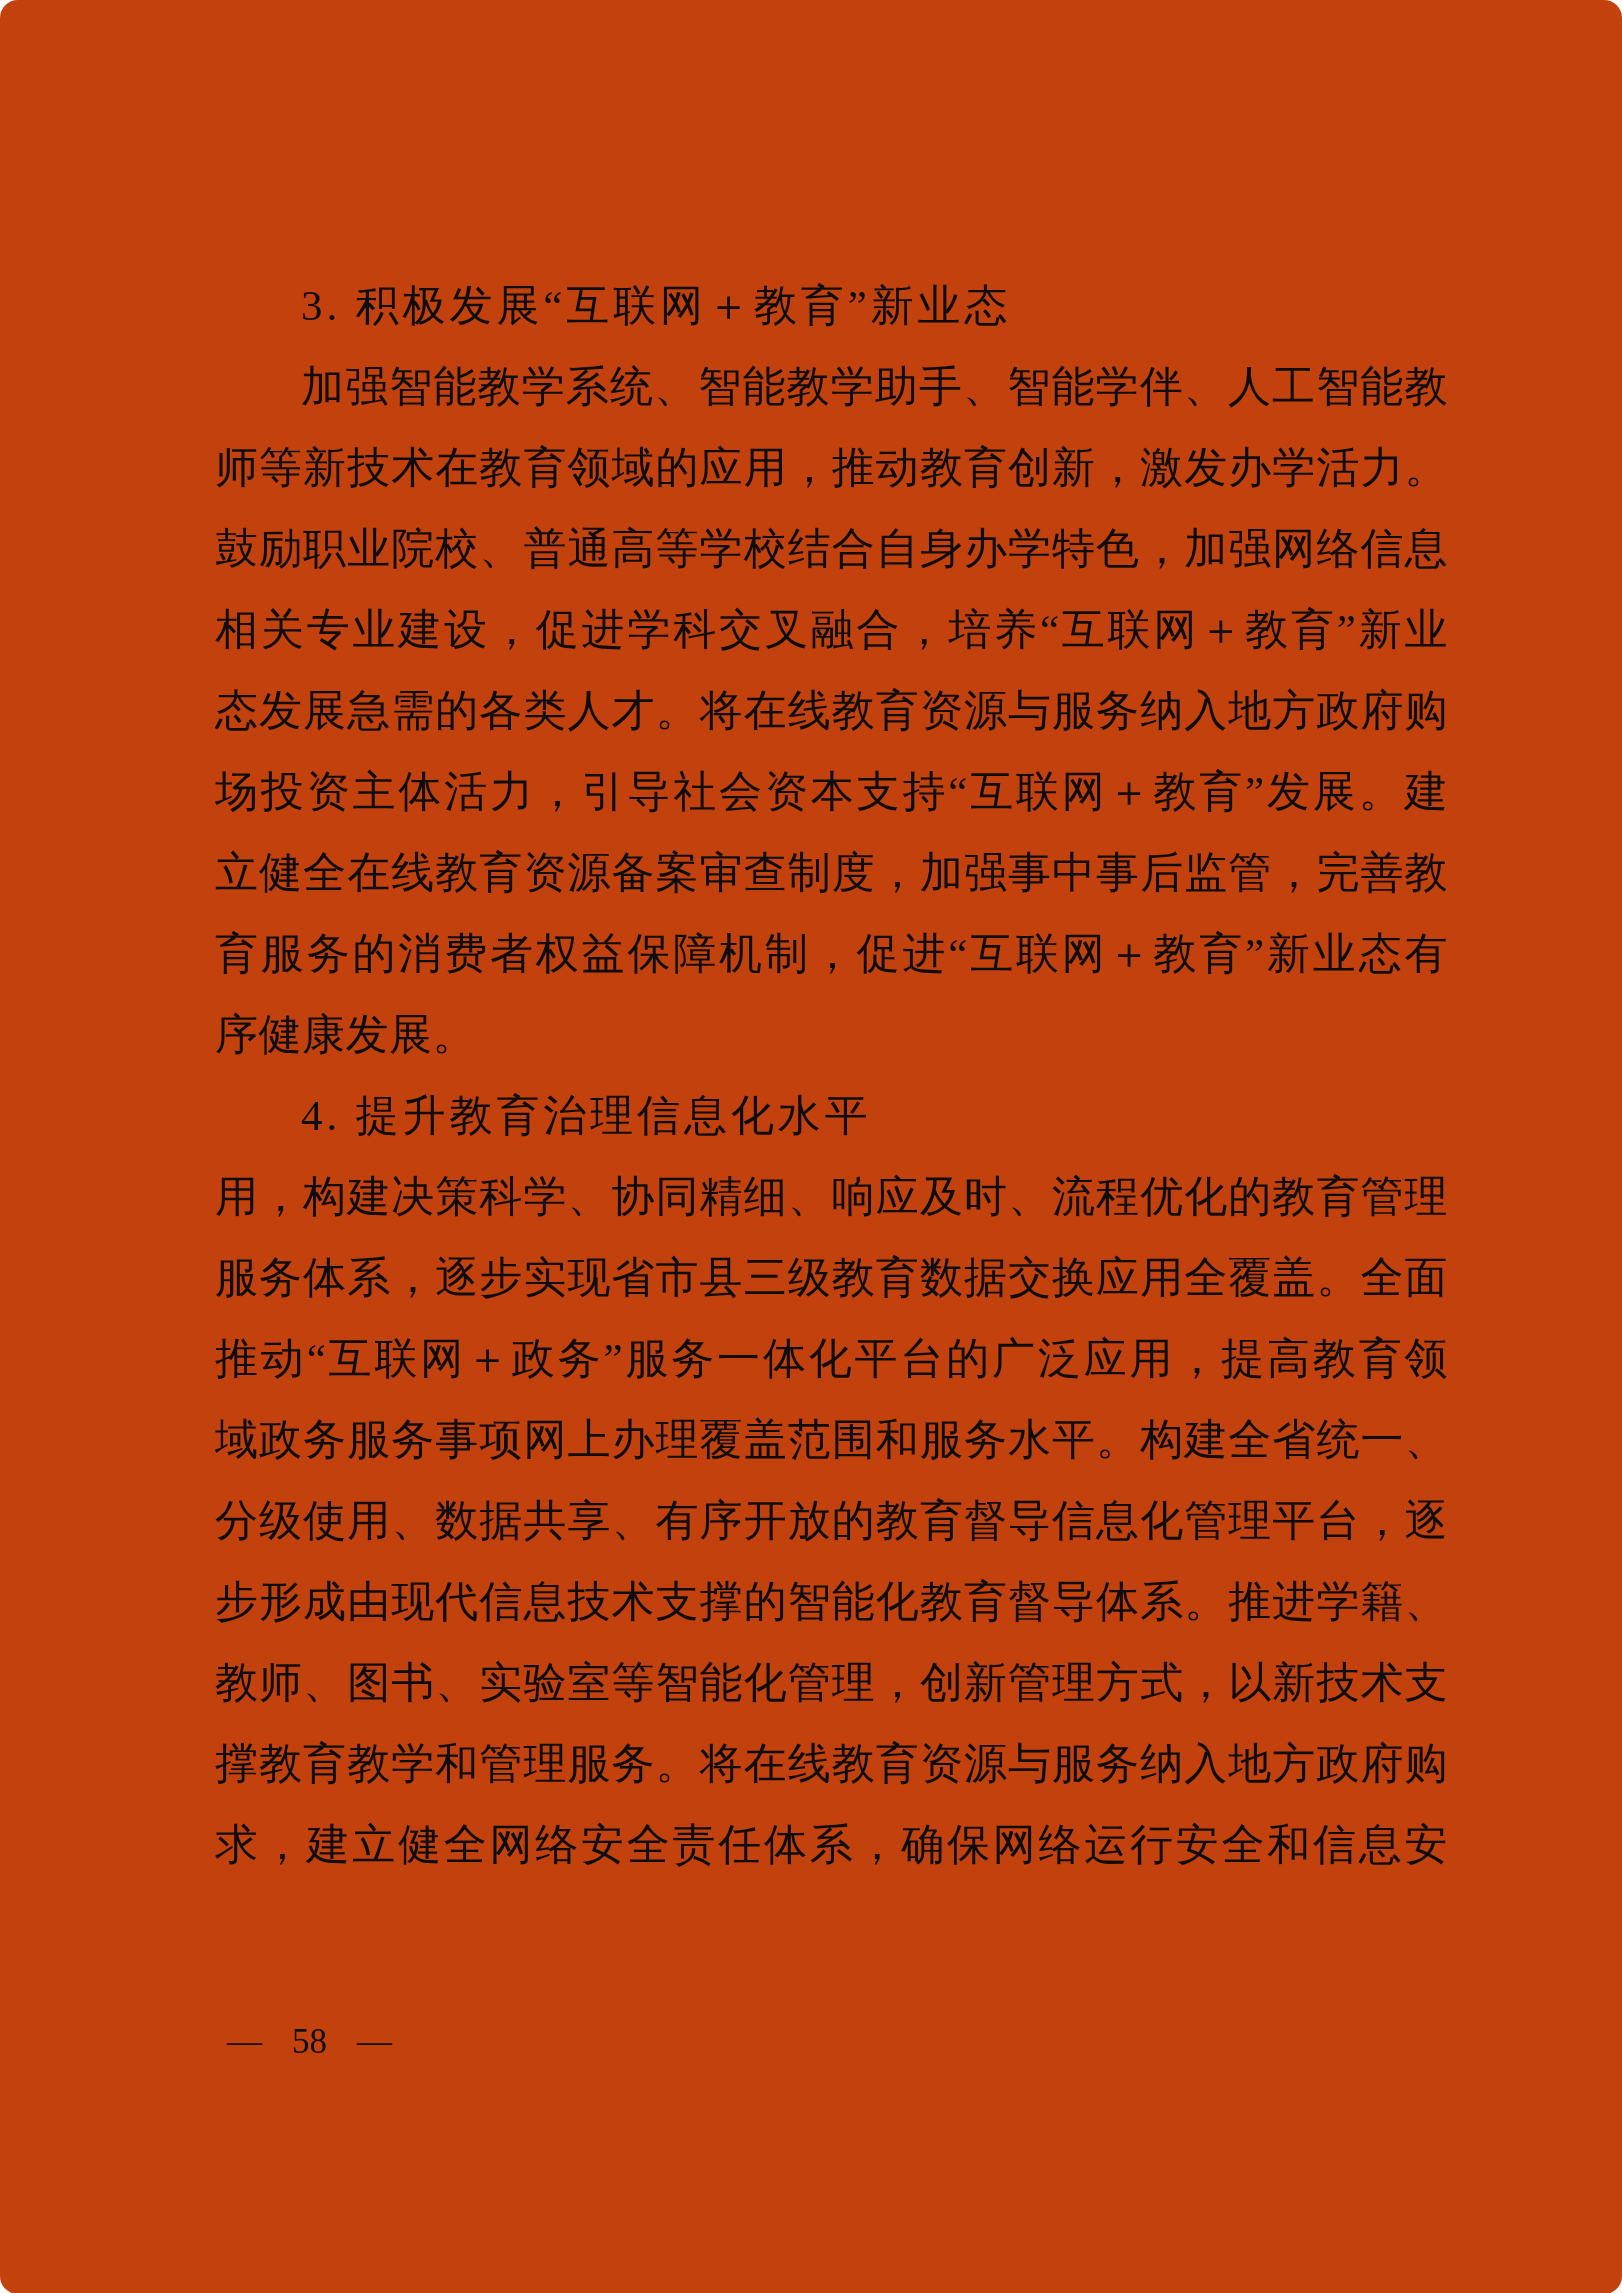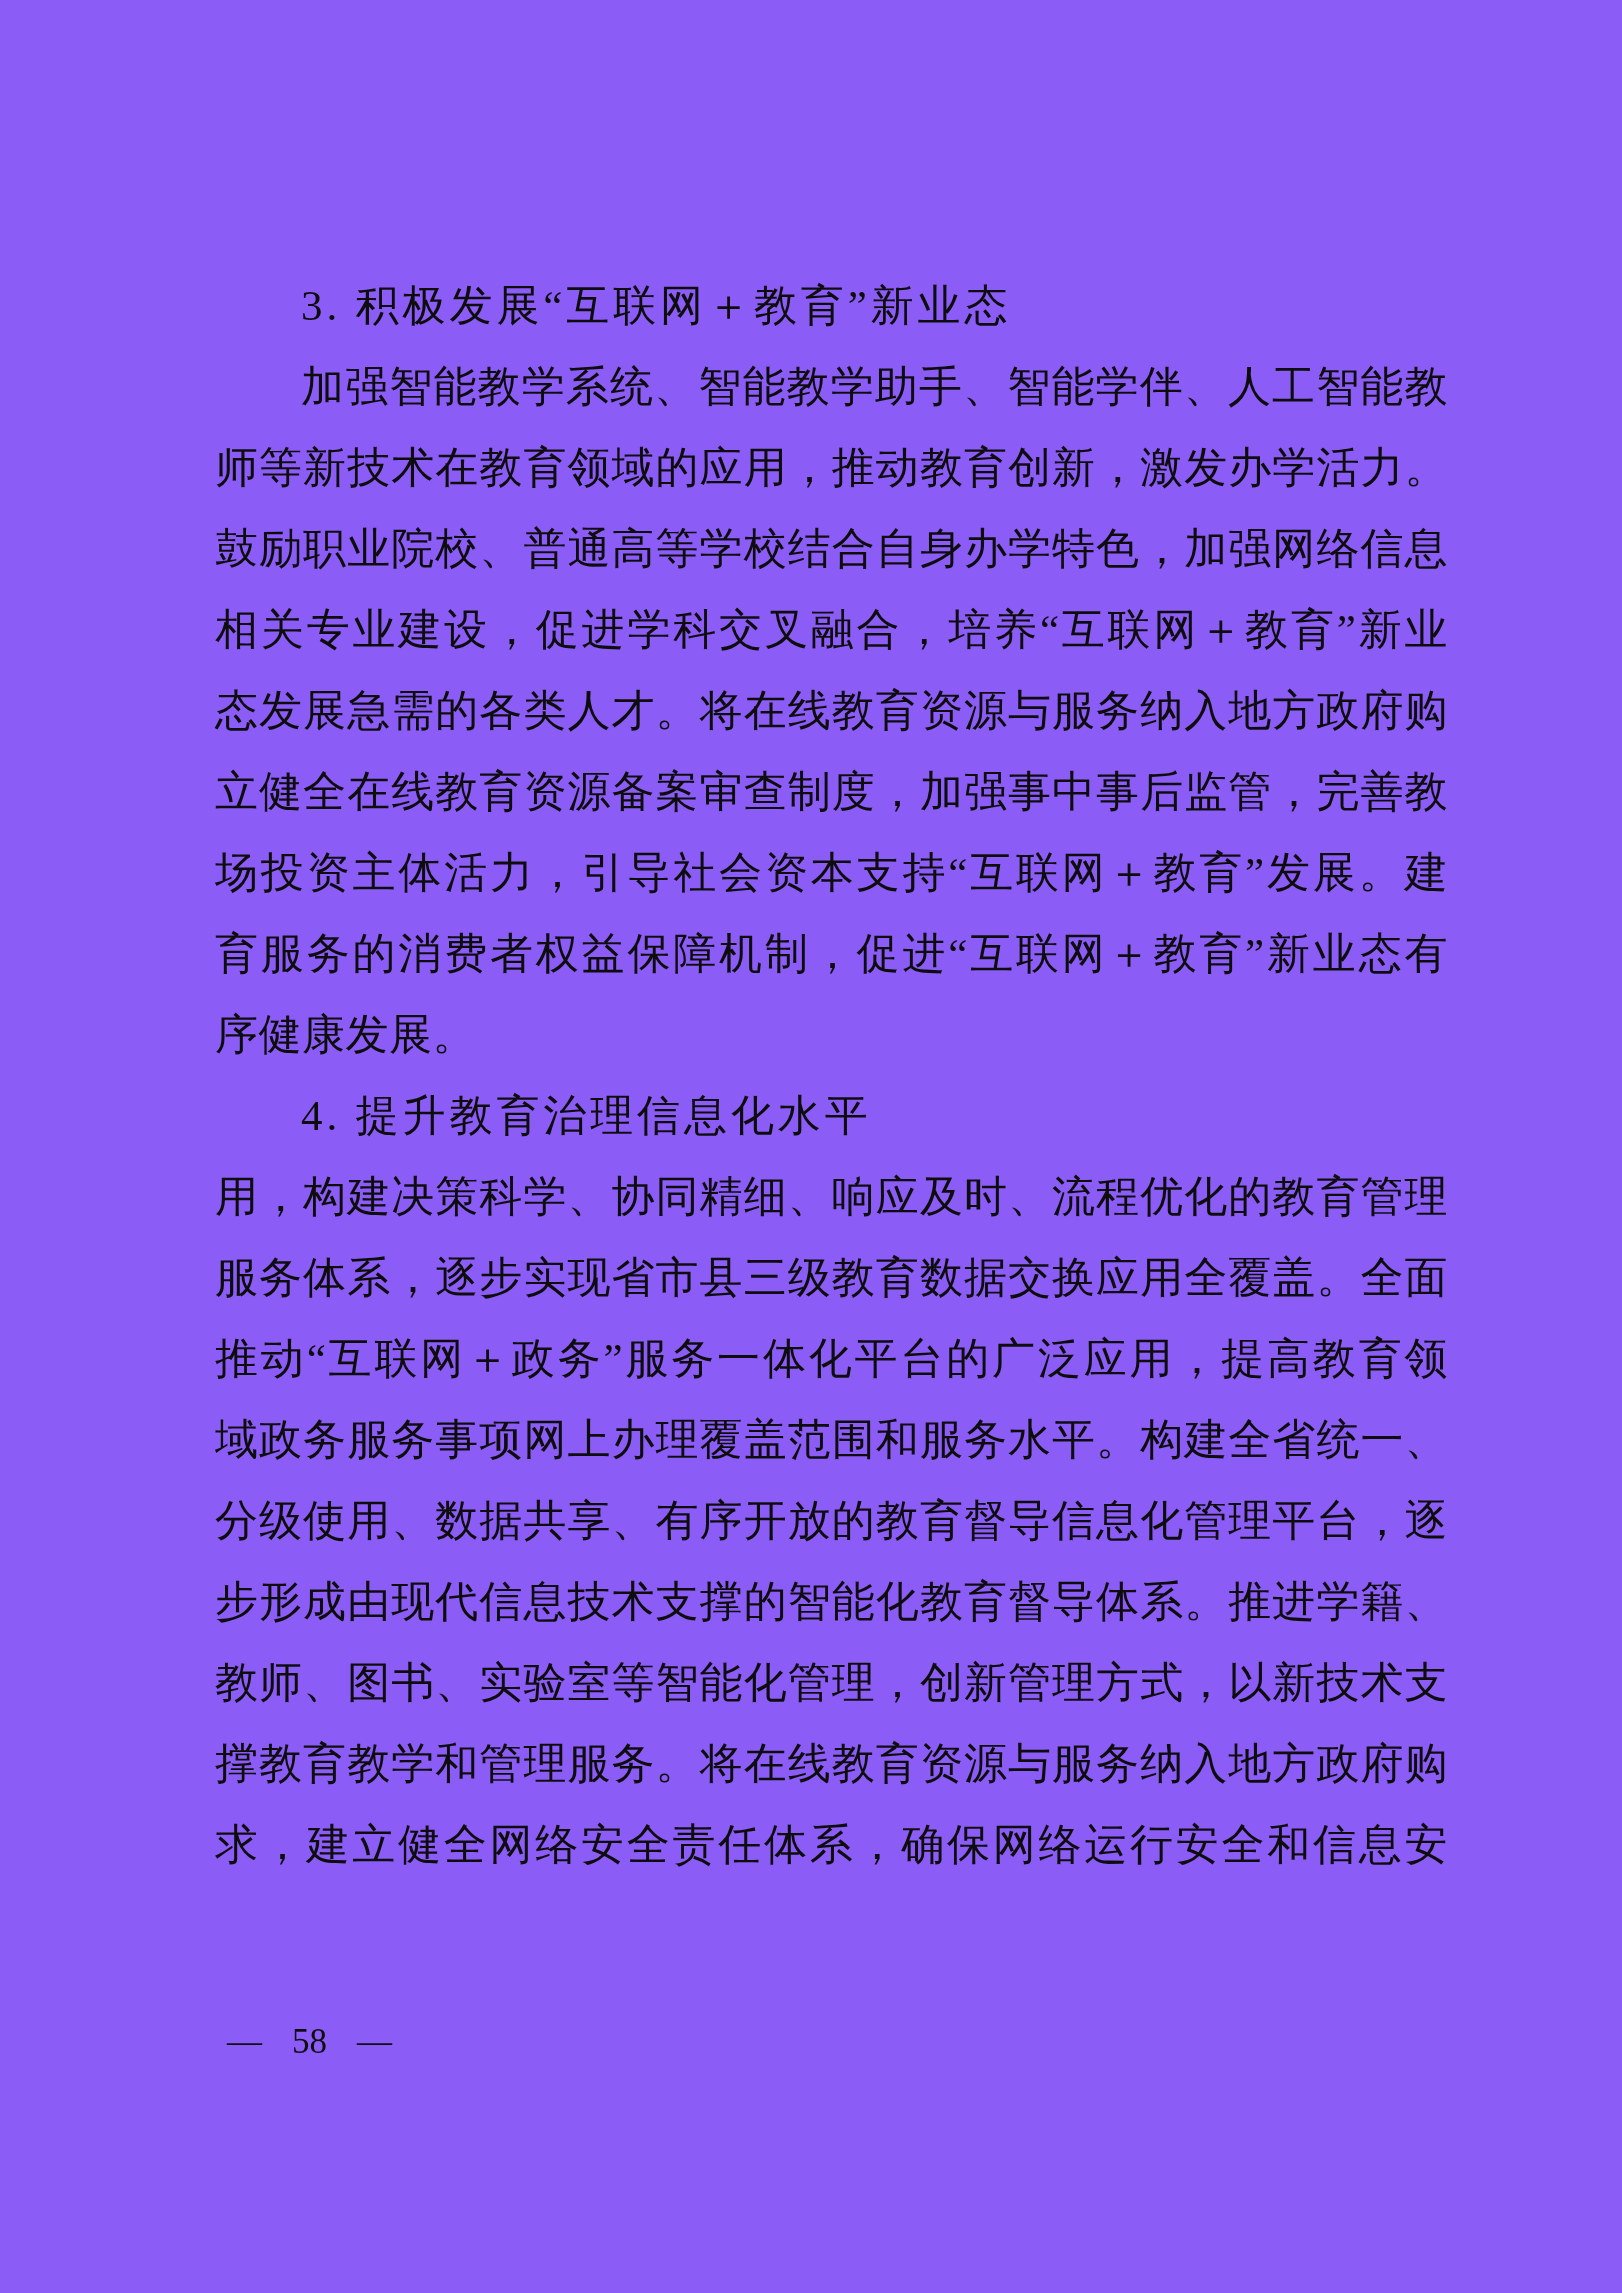--- a/index.html
+++ b/index.html
@@ -11,21 +11,22 @@
     height: 2294px;
     position: relative;
     background: #ffffff;
     color: #0d0d0d;
     font-family: "Liberation Serif", "DejaVu Serif", serif;
     overflow: hidden;
   }
   .doc-page {
     position: absolute;
     inset: 0;
-    background: #8b5cf6;
+    background: #c2410c;
+    border-radius: 18px;
   }
   .text-block {
     position: absolute;
     left: 215px;
     top: 265px;
     width: 1233px;
   }
   .line {
     height: 81px;
     line-height: 81px;
@@ -64,22 +65,22 @@
 
 <div class="doc-page">
 
   <div class="text-block">
     <div class="line heading">3. 积极发展“互联网＋教育”新业态</div>
     <div class="line first">加强智能教学系统、智能教学助手、智能学伴、人工智能教</div>
     <div class="line">师等新技术在教育领域的应用，推动教育创新，激发办学活力。</div>
     <div class="line">鼓励职业院校、普通高等学校结合自身办学特色，加强网络信息</div>
     <div class="line">相关专业建设，促进学科交叉融合，培养“互联网＋教育”新业</div>
     <div class="line">态发展急需的各类人才。将在线教育资源与服务纳入地方政府购</div>
+    <div class="line">场投资主体活力，引导社会资本支持“互联网＋教育”发展。建</div>
     <div class="line">立健全在线教育资源备案审查制度，加强事中事后监管，完善教</div>
-    <div class="line">场投资主体活力，引导社会资本支持“互联网＋教育”发展。建</div>
     <div class="line">育服务的消费者权益保障机制，促进“互联网＋教育”新业态有</div>
     <div class="line short-end">序健康发展。</div>
     <div class="line heading">4. 提升教育治理信息化水平</div>
     <div class="line">用，构建决策科学、协同精细、响应及时、流程优化的教育管理</div>
     <div class="line">服务体系，逐步实现省市县三级教育数据交换应用全覆盖。全面</div>
     <div class="line">推动“互联网＋政务”服务一体化平台的广泛应用，提高教育领</div>
     <div class="line">域政务服务事项网上办理覆盖范围和服务水平。构建全省统一、</div>
     <div class="line">分级使用、数据共享、有序开放的教育督导信息化管理平台，逐</div>
     <div class="line">步形成由现代信息技术支撑的智能化教育督导体系。推进学籍、</div>
     <div class="line">教师、图书、实验室等智能化管理，创新管理方式，以新技术支</div>

